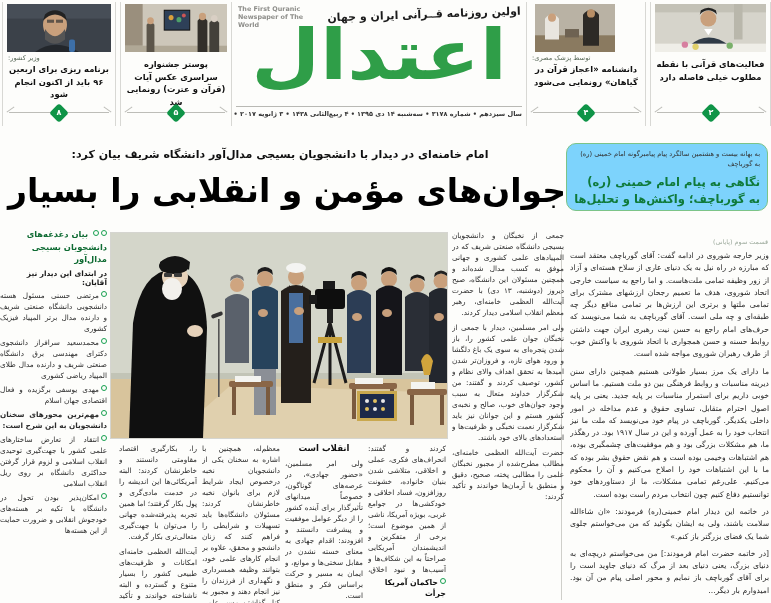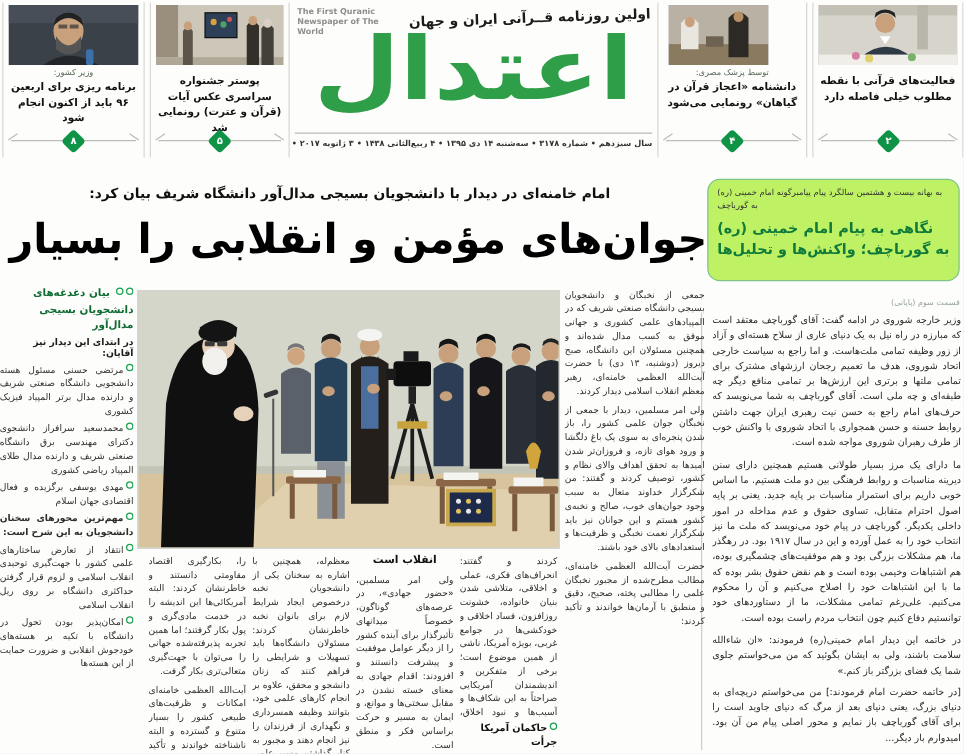--- a/index.html
+++ b/index.html
@@ -6,21 +6,21 @@
   .page{
     position:relative;width:771px;height:603px;margin:0 auto;
     background:#fdfdfb;overflow:hidden;
     font-family:"DejaVu Sans",sans-serif;direction:rtl;color:#222;
   }
   
   .teaser{position:absolute;top:2px;height:124px;background:#fdfdfb;
     border-left:1px solid #d8d8d4;border-right:1px solid #d8d8d4;}
   .teaser .photo{position:absolute;top:2px;left:4px;right:4px;height:48px;overflow:hidden;background:#bbb;}
   .teaser .photo svg{display:block;width:100%;height:100%;}
-  .teaser .kick{position:absolute;top:52px;right:5px;left:5px;font-size:6.6px;color:#5a6a5a;text-align:center;}
+  .teaser .kick{position:absolute;top:52px;right:5px;left:5px;font-size:6.6px;color:#5a6a5a;text-align:left;}
   .teaser .ttl{position:absolute;right:5px;left:5px;font-weight:bold;font-size:8.4px;
     line-height:12.5px;text-align:center;color:#111;}
   .trule{position:absolute;bottom:13px;left:6px;right:6px;border-top:1px solid #bdbdb8;}
   .trule:before,.trule:after{content:"";position:absolute;top:-4px;width:9px;border-top:1px solid #bdbdb8;}
   .trule:before{right:-3px;transform:rotate(35deg);}
   .trule:after{left:-3px;transform:rotate(-35deg);}
   .badge{position:absolute;bottom:6px;left:50%;margin-left:-7px;width:14px;height:14px;
     background:#0f9447;transform:rotate(45deg);border-radius:3px;}
   .badge span{position:absolute;inset:0;transform:rotate(-45deg);color:#fff;font-size:8px;
     font-weight:bold;text-align:center;line-height:14px;}
@@ -35,22 +35,22 @@
     transform-origin:center top;letter-spacing:-2px;}
   .mh-rule{position:absolute;left:2px;right:2px;top:106px;border-top:1px solid #b9b9b4;}
   .dateline{position:absolute;left:0px;right:2px;top:110px;font-size:6.5px;color:#333;
     text-align:right;white-space:nowrap;overflow:hidden;font-weight:bold;}
   
   .lead-kicker{position:absolute;left:40px;top:148px;width:480px;text-align:center;
     font-size:11px;font-weight:bold;color:#101010;}
   .headline{position:absolute;left:0px;top:168px;width:566px;text-align:center;
     font-size:33px;line-height:46px;font-weight:bold;color:#000;white-space:nowrap;}
   
-  .gbox{position:absolute;left:566px;top:143px;width:202px;height:82px;box-sizing:border-box;
-    border:1.5px solid #7cc488;border-radius:10px;padding:6px 7px 4px;text-align:left;background:#bef264;}
+  .gbox{position:absolute;left:566px;top:143px;width:202px;height:68px;box-sizing:border-box;
+    border:1.5px solid #7cc488;border-radius:10px;padding:6px 7px 4px;text-align:right;background:#7dd3fc;}
   .gbox .gkick{font-size:6.7px;line-height:9.5px;color:#333;}
   .gbox .gttl{margin-top:5px;font-size:11.5px;line-height:16.5px;font-weight:bold;color:#0f7a3a;}
   .gpart{position:absolute;right:3px;top:238px;width:140px;text-align:right;
     font-size:6.4px;color:#9aa89a;}
   .gtext{position:absolute;left:570px;top:250px;width:199px;height:352px;overflow:hidden;
     font-size:7.6px;line-height:12.3px;text-align:justify;color:#262626;}
   .gtext p{margin:0 0 5px;}
   .vrule{position:absolute;left:561px;top:250px;height:350px;border-left:1px solid #cfcfca;}
   
   .sidebar{position:absolute;left:0;top:228px;width:107px;height:375px;overflow:hidden;}

